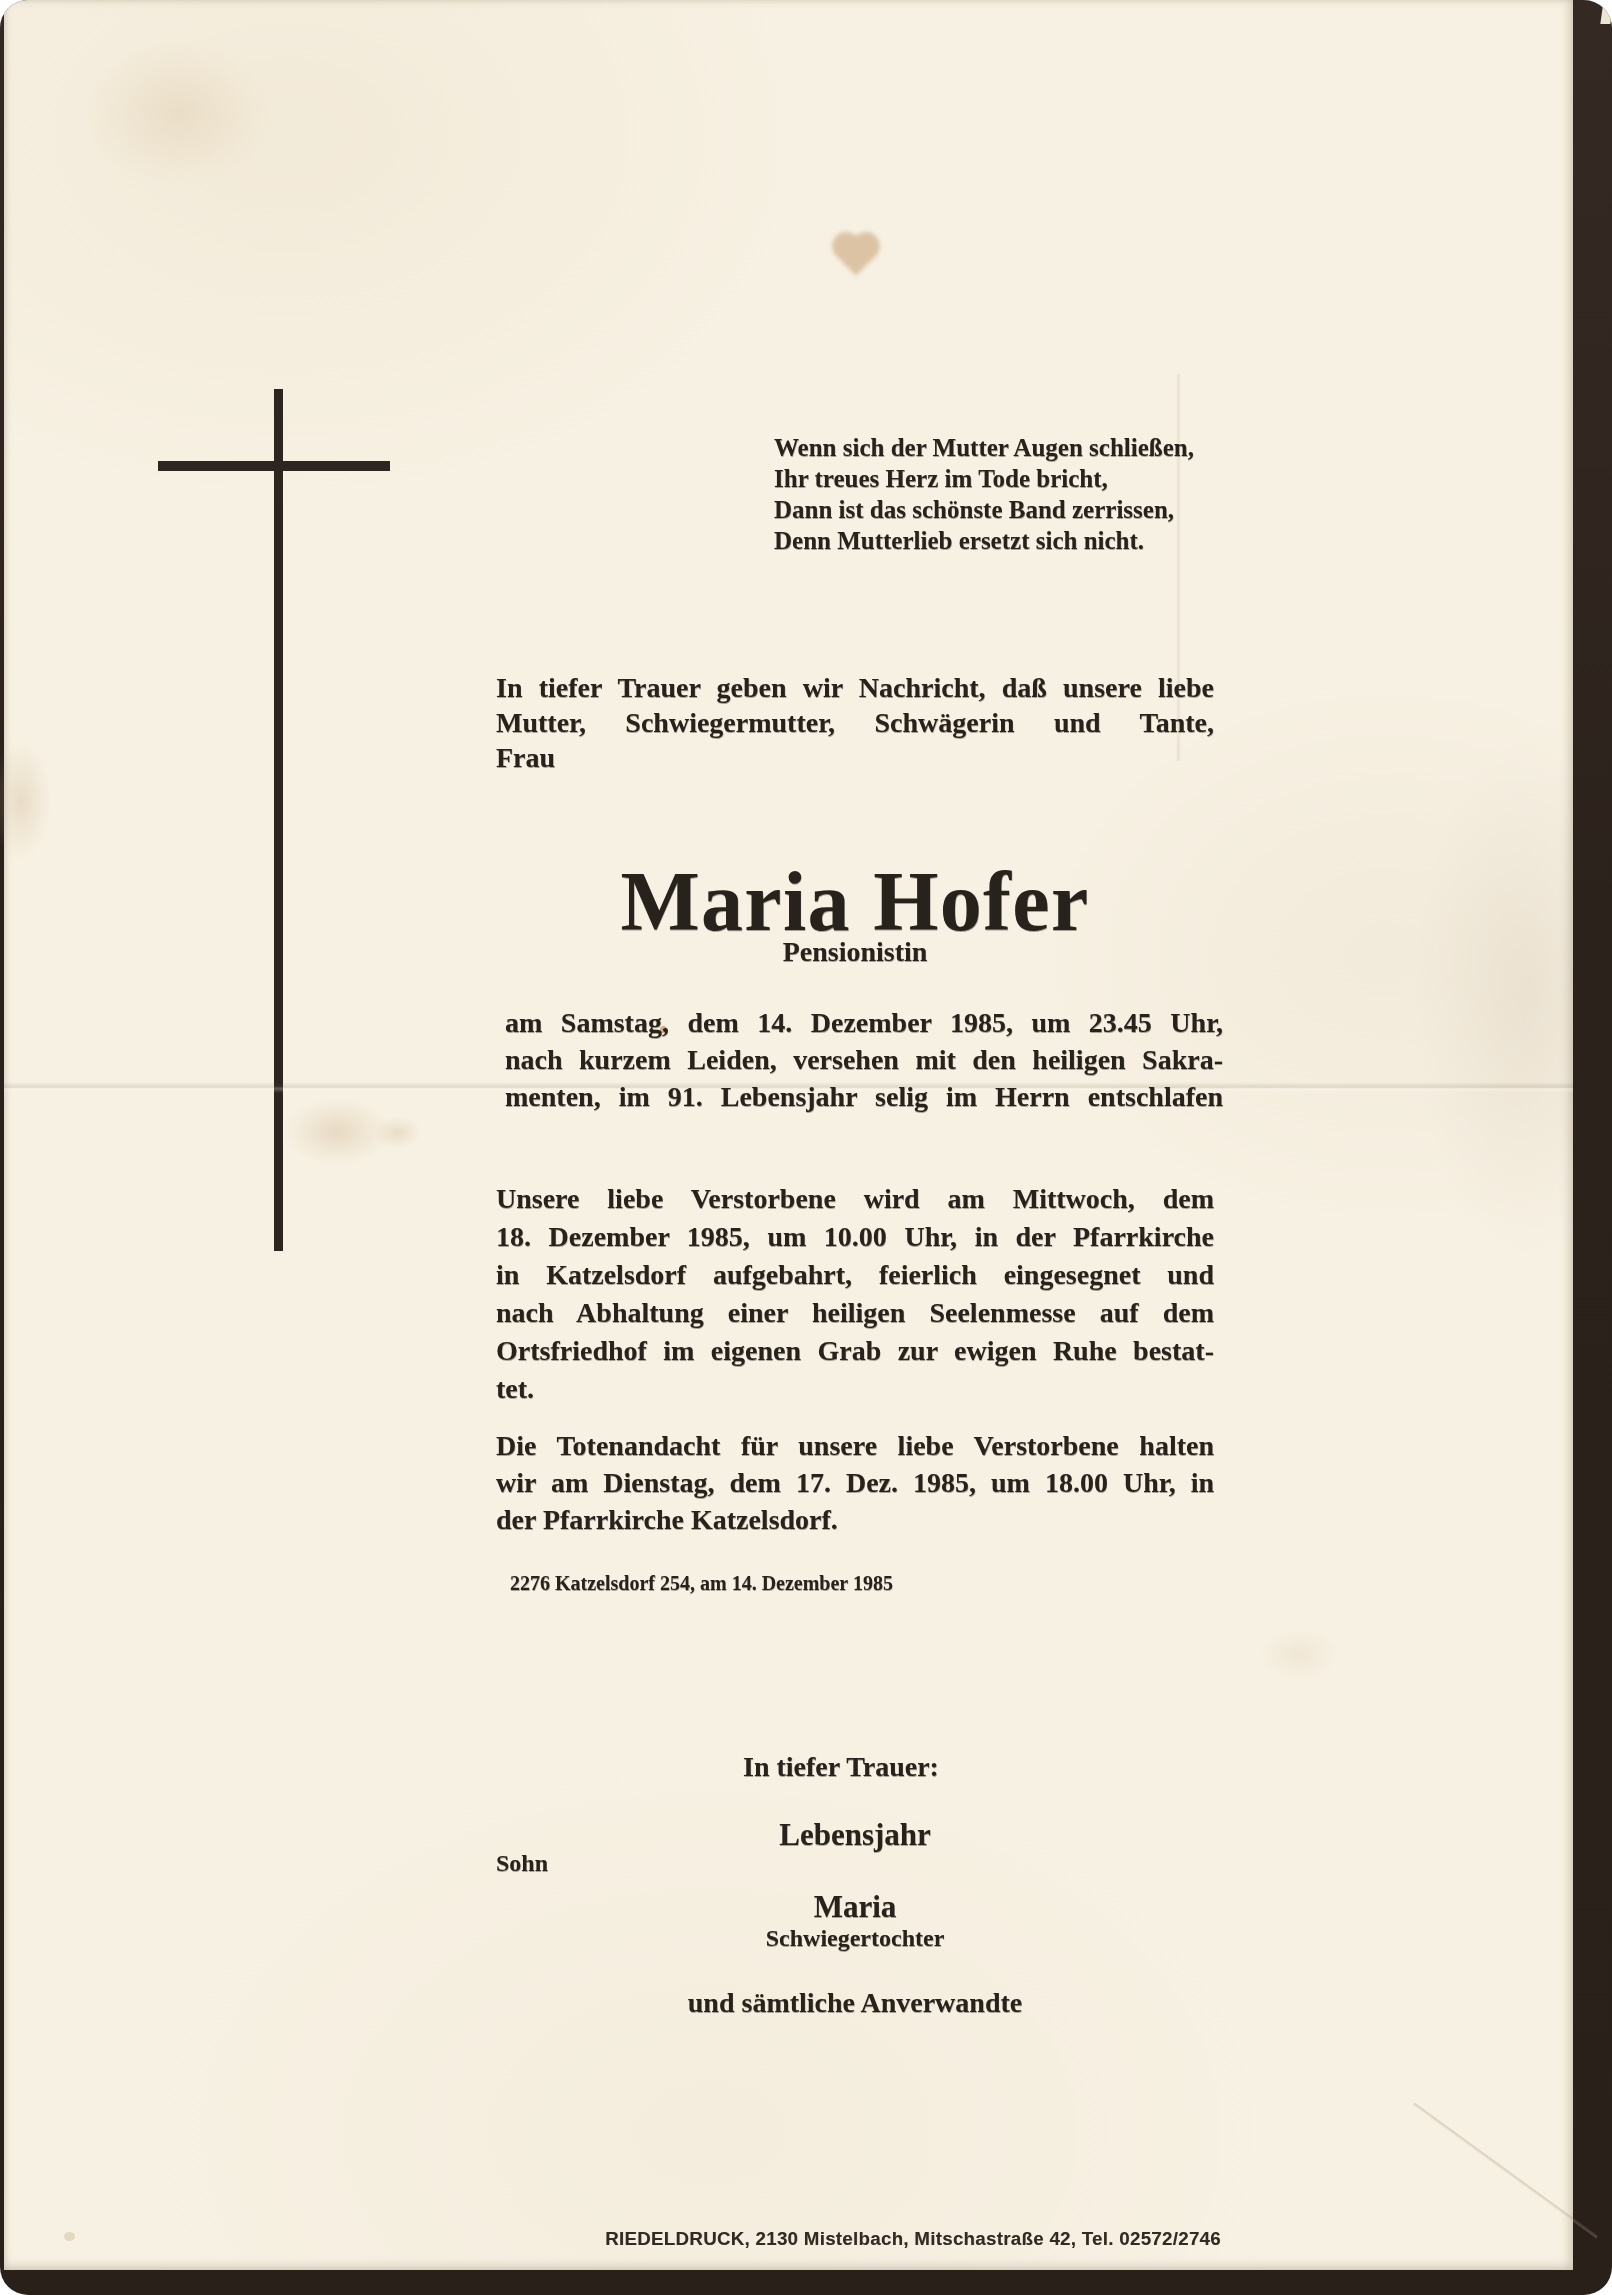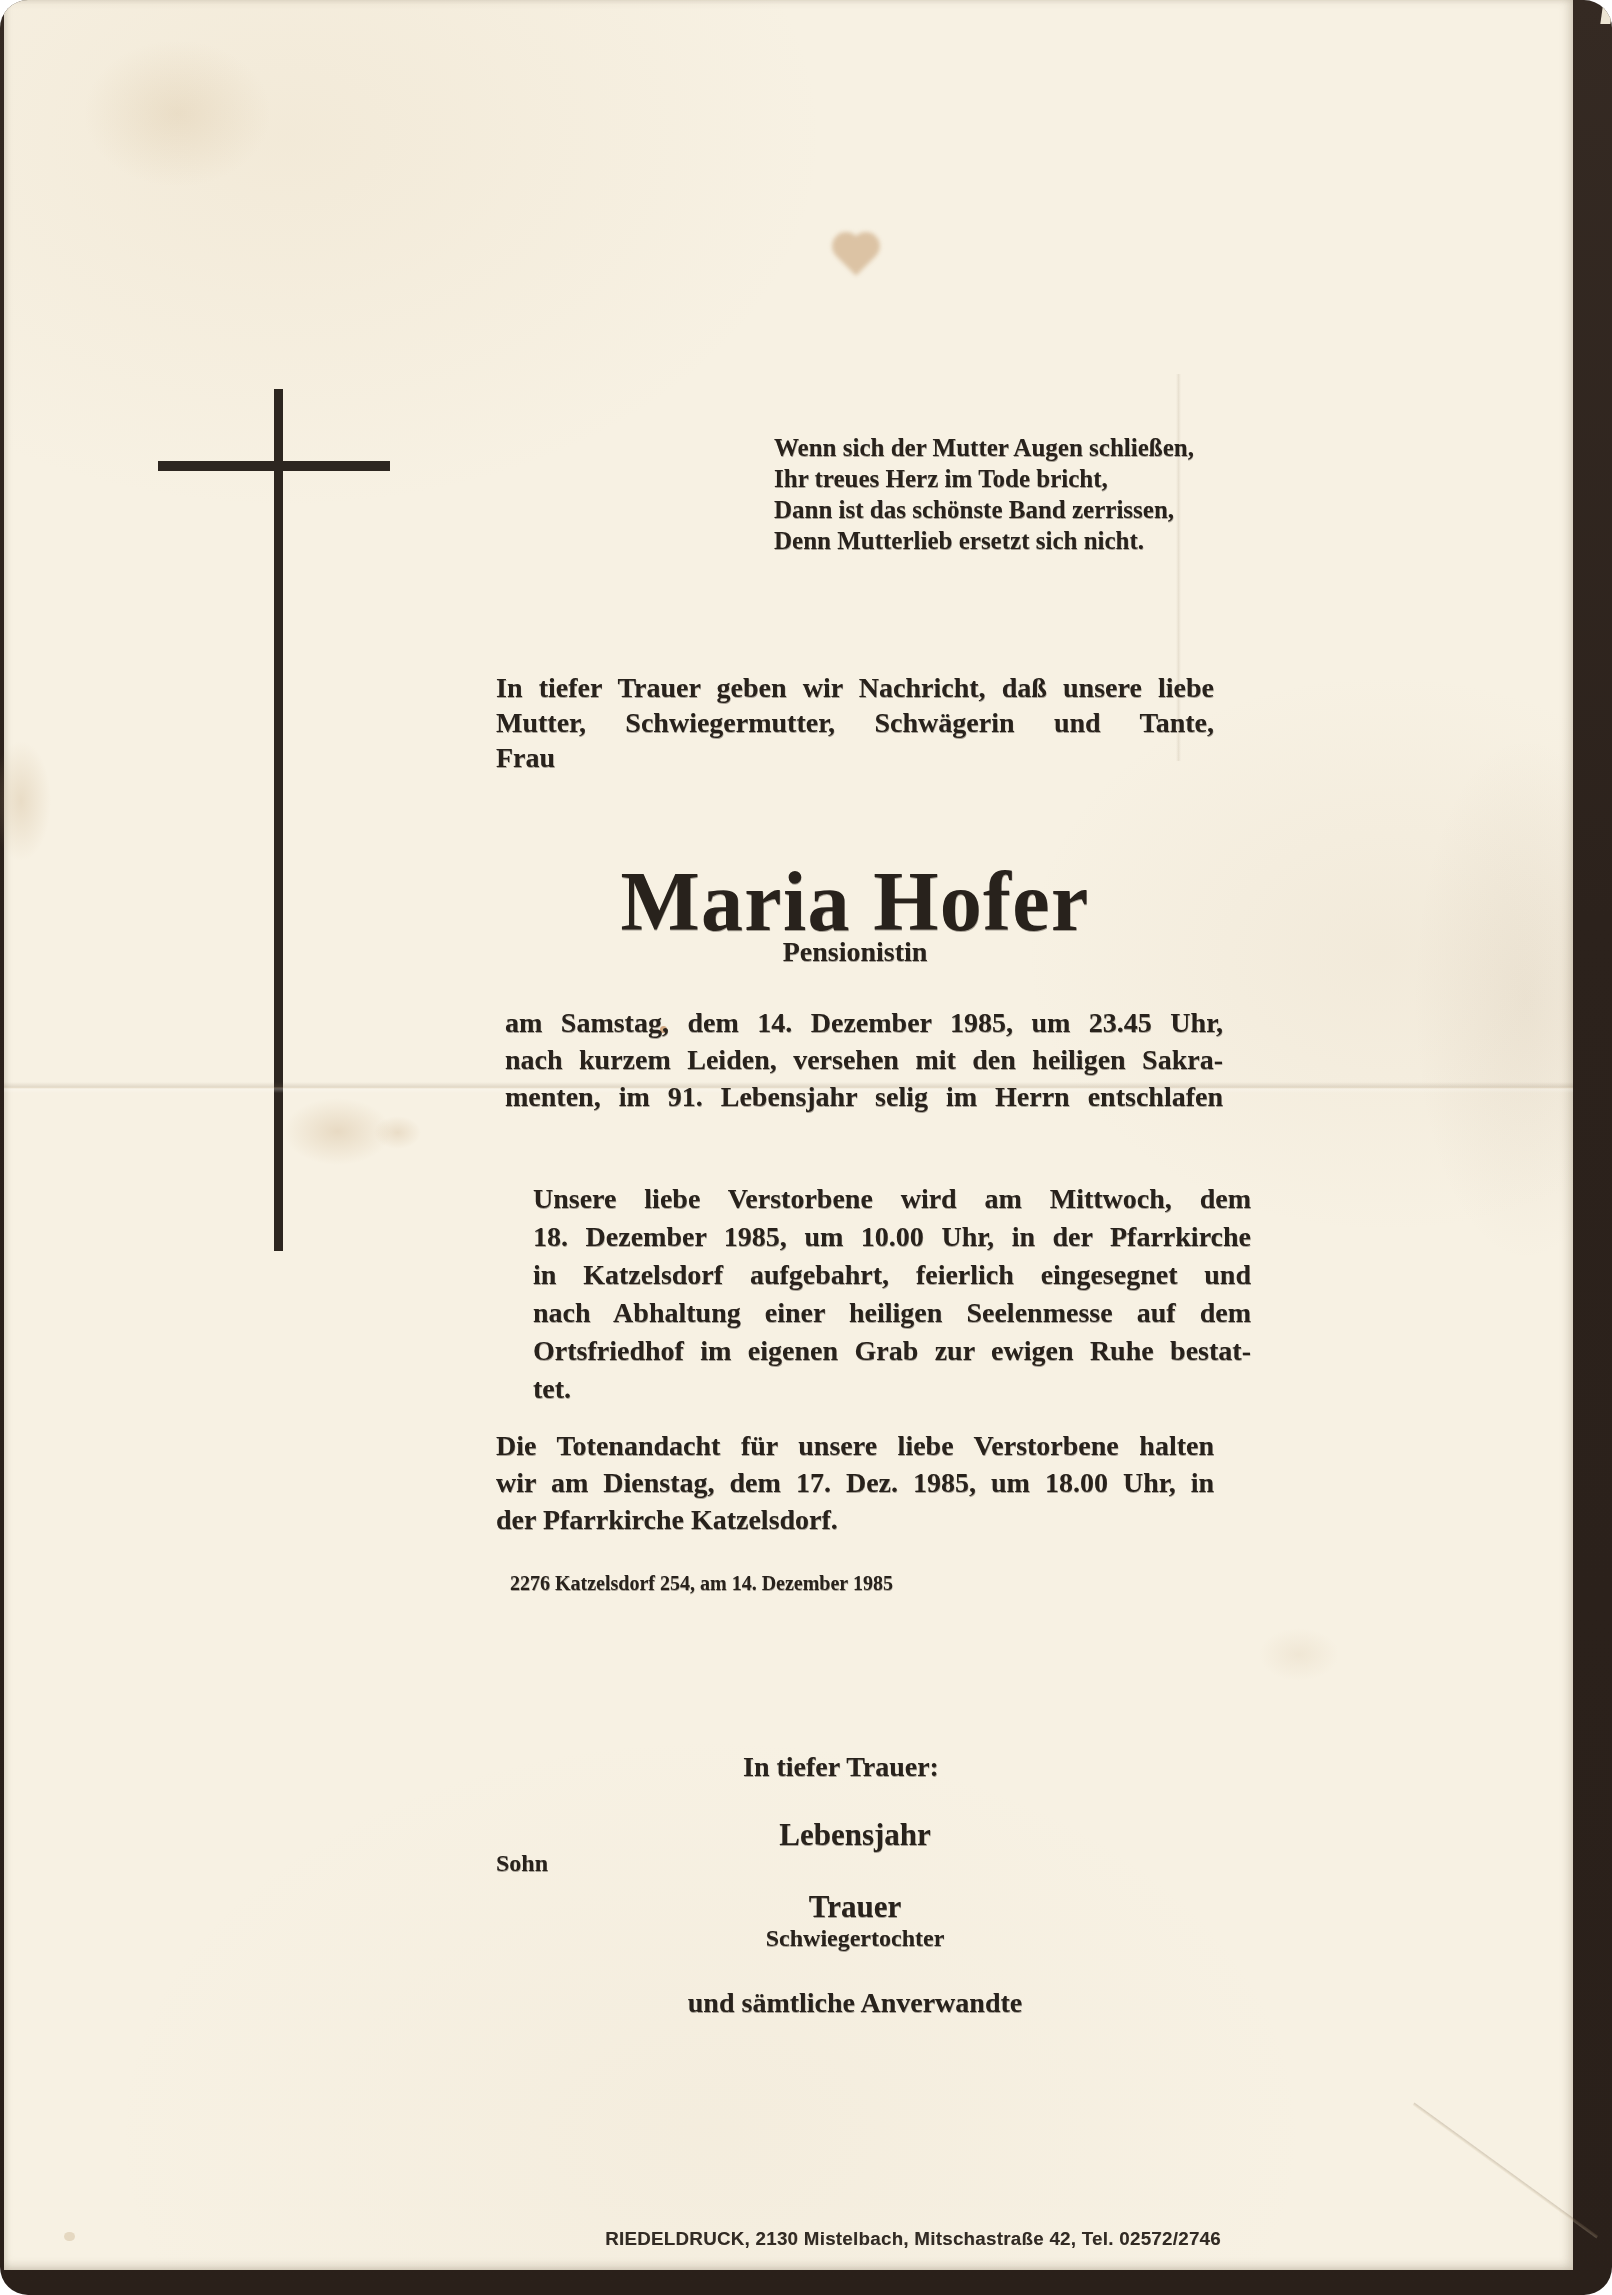--- a/index.html
+++ b/index.html
@@ -69,21 +69,21 @@
   .txt { position:absolute; font-weight:700; text-shadow:0.4px 0.5px 0.5px rgba(40,32,25,0.38); }
   .tline { white-space:nowrap; }
   .just .tline { text-align:justify; text-align-last:justify; white-space:normal; }
   .just .tline.last { text-align:left; text-align-last:left; }
 
   #poem          { left:770px; top:432px;  width:467px;  font-size:25px; line-height:31px; }
   #announcement  { left:492px;  top:670px; width:718px; font-size:28px; line-height:35px; }
   #deceased-name { left:492px;  top:861px; width:718px; font-size:84px; line-height:81px; text-align:center; letter-spacing:1.3px; }
   #deceased-title{ left:492px;  top:936px; width:718px; font-size:28px; line-height:31px; text-align:center; }
   #death-notice  { left:492px;  top:1004px; width:718px; font-size:28px; line-height:37px;margin-left:9px; }
-  #funeral       { left:492px;  top:1180px; width:718px; font-size:28px; line-height:38px;margin-left:37px; }
+  #funeral       { left:492px;  top:1180px; width:718px; font-size:28px; line-height:38px; }
   #memorial      { left:492px;  top:1427px; width:718px; font-size:28px; line-height:37px; }
   #place-date    { left:506px;  top:1567px; width:718px; font-size:20px; line-height:33px; }
   #mourning-head { left:739px; top:1751px; width:467px;  font-size:28px; line-height:31px; }
   #mourner1-name { left:492px;  top:1818px; width:718px; font-size:31px; line-height:33px; text-align:center; }
   #mourner1-rel  { left:492px;  top:1850px; width:718px; font-size:24px; line-height:27px; text-align:left; }
   #mourner2-name { left:492px;  top:1890px; width:718px; font-size:31px; line-height:33px; text-align:center; }
   #mourner2-rel  { left:492px;  top:1925px; width:718px; font-size:24px; line-height:27px; text-align:center; }
   #relatives     { left:492px;  top:1987px; width:718px; font-size:28px; line-height:32px; text-align:center; }
   #printer {
     left:492px; top:2227px; width:725px; text-align:right;
@@ -156,21 +156,21 @@
         <div class="tline">wir am Dienstag, dem 17. Dez. 1985, um 18.00 Uhr, in</div>
         <div class="tline last">der Pfarrkirche Katzelsdorf.</div>
       </div>
 
     <div id="place-date" class="txt">2276 Katzelsdorf 254, am 14. Dezember 1985</div>
 
     <div id="mourning-head" class="txt">In tiefer Trauer:</div>
 
     <div id="mourner1-name" class="txt">Lebensjahr</div>
     <div id="mourner1-rel" class="txt">Sohn</div>
-    <div id="mourner2-name" class="txt">Trauer</div>
+    <div id="mourner2-name" class="txt">Maria</div>
     <div id="mourner2-rel" class="txt">Schwiegertochter</div>
 
     <div id="relatives" class="txt">und sämtliche Anverwandte</div>
 
     <div id="printer" class="txt">RIEDELDRUCK, 2130 Mistelbach, Mitschastraße 42, Tel. 02572/2746</div>
 
   </div>
 </div>
 
 

